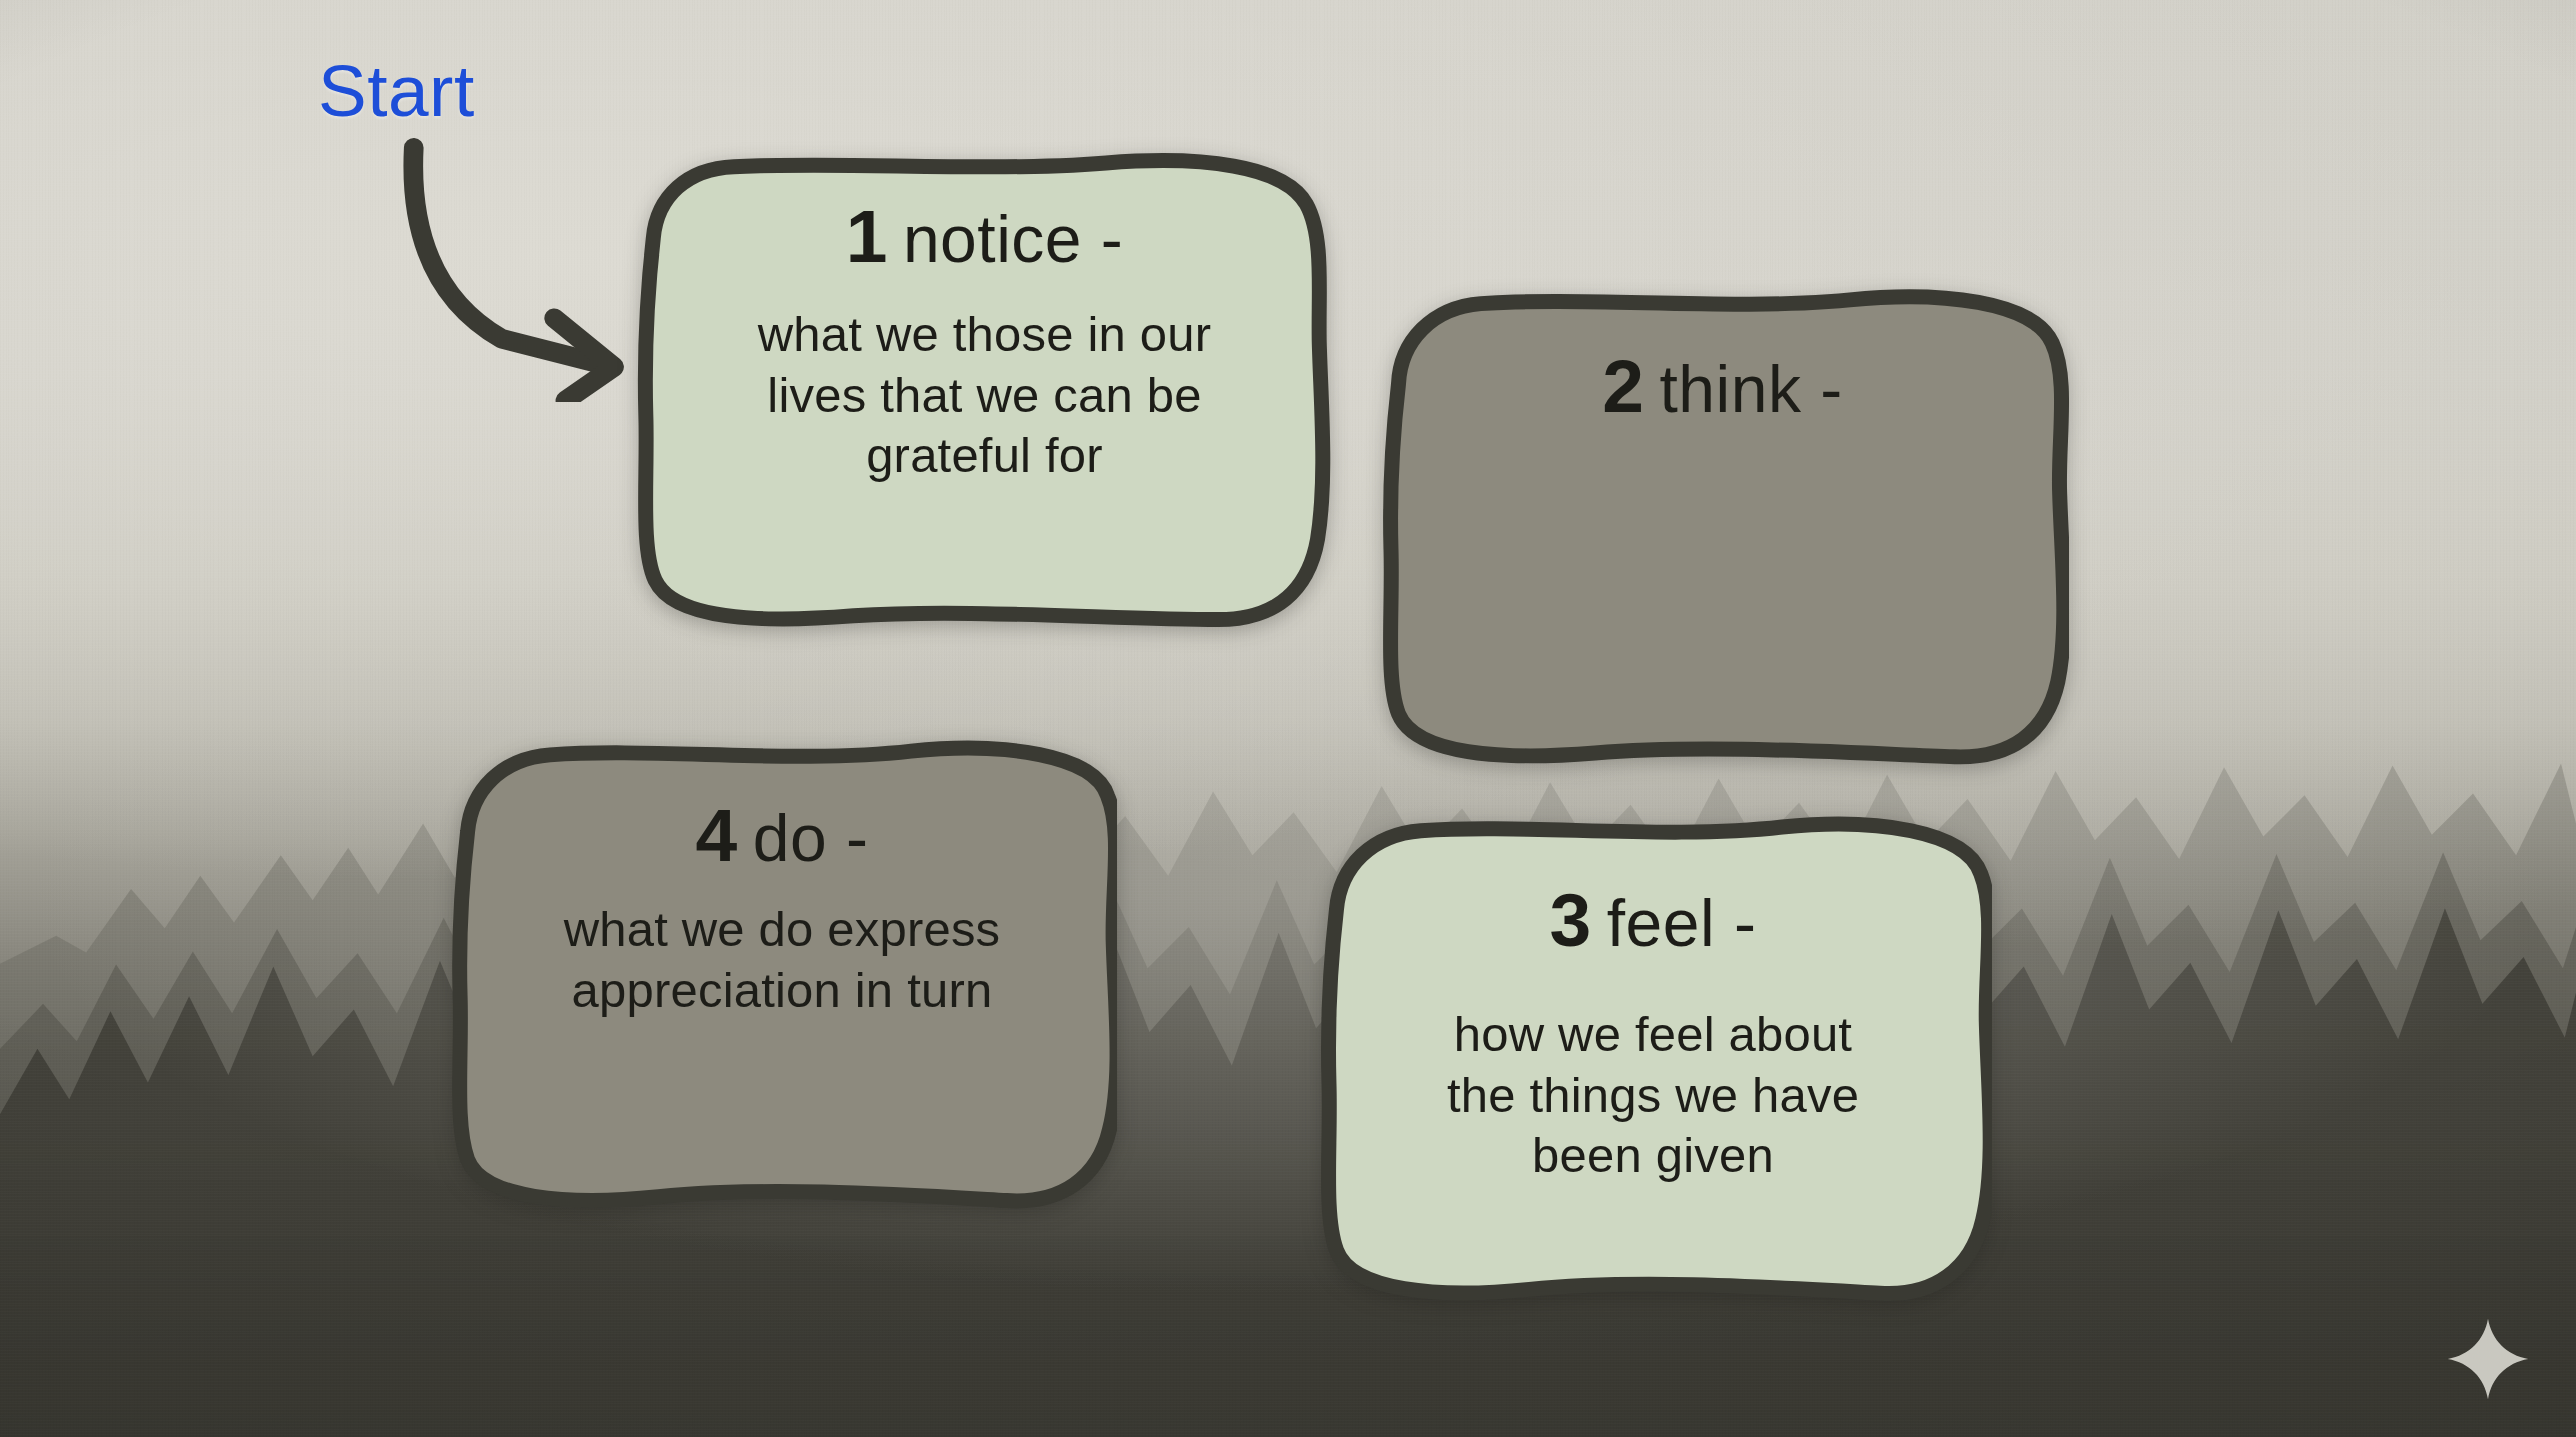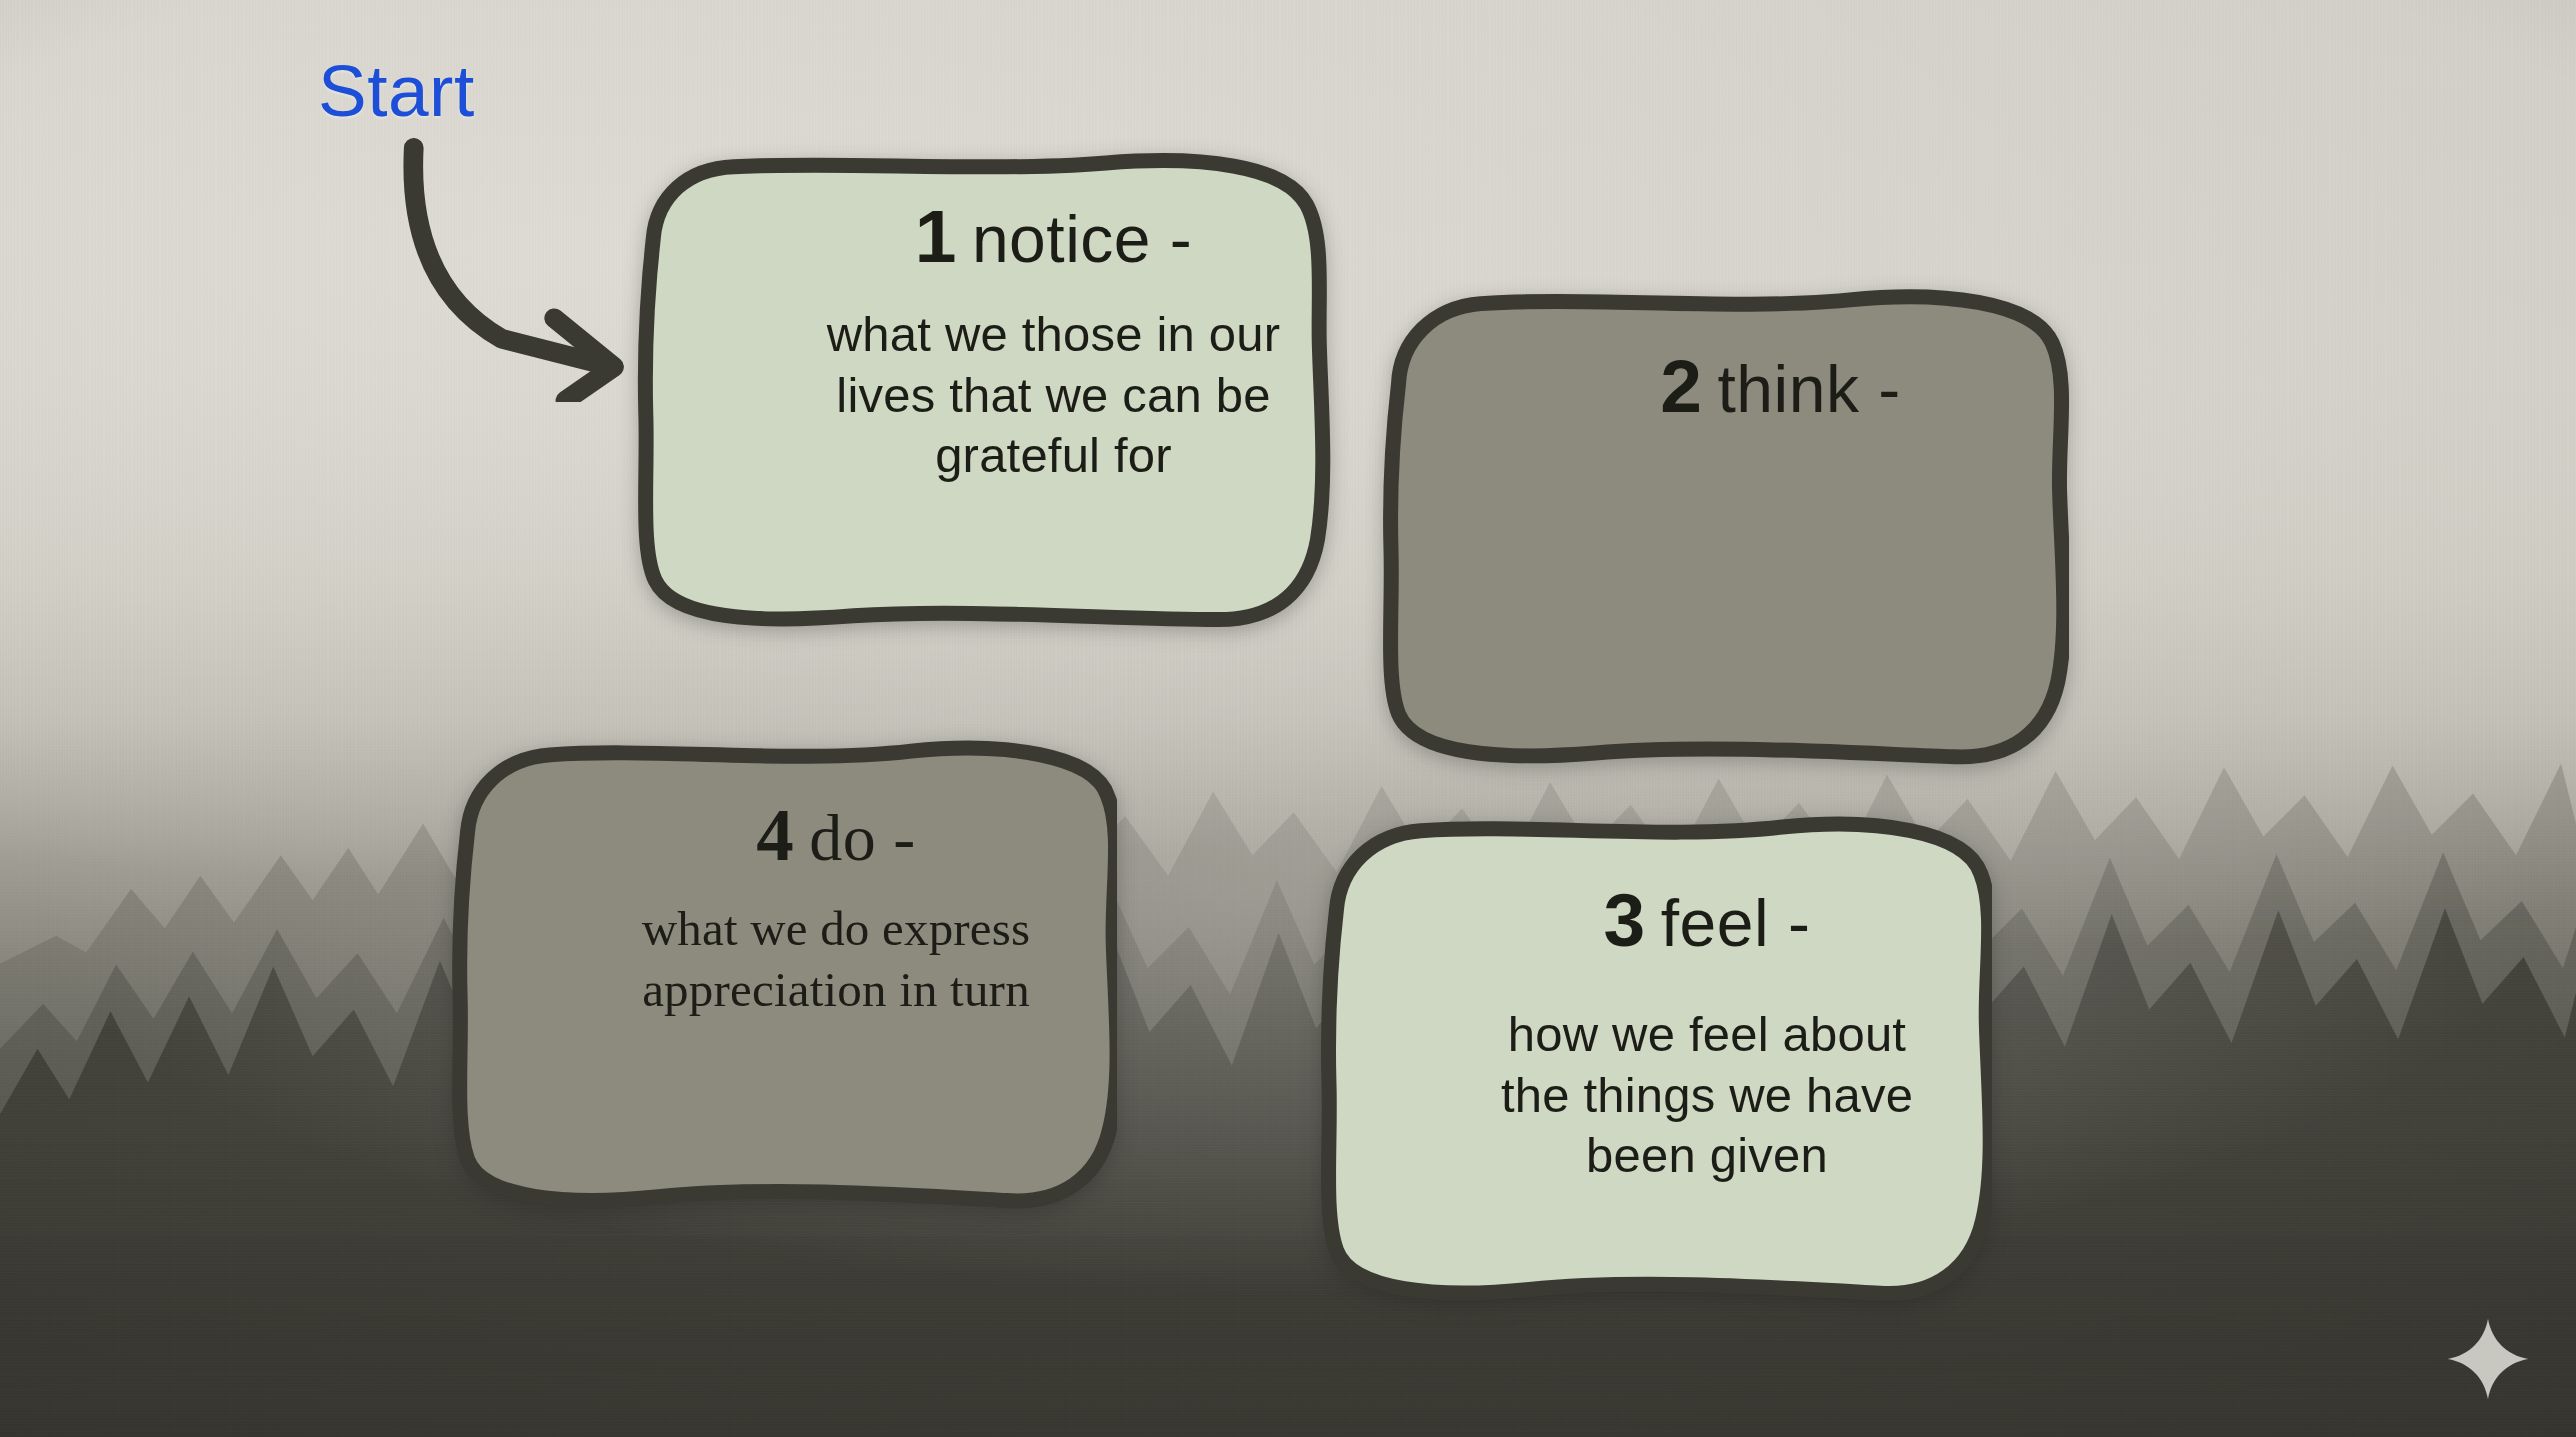--- a/index.html
+++ b/index.html
@@ -59,21 +59,21 @@
   }
 
   
   #start-arrow{position:absolute;left:337px;top:131px;width:337px;height:271px;}
 
   
   .note{
     position:absolute;
     box-sizing:border-box;
     display:flex;flex-direction:column;
-    justify-content:flex-start;
+    align-items:center;justify-content:flex-start;
     text-align:center;
     color:#1d1d18;
     filter:drop-shadow(0 5.6px 9.4px rgba(30,30,24,.28));
   }
   .note .shape{position:absolute;inset:0;}
   .note .shape svg{display:block;width:100%;height:100%;}
   .note .inner{position:relative;z-index:2;width:100%;}
 
   .note .title{
     font-size:66px;line-height:1.05;
@@ -100,21 +100,21 @@
 
   #note-2{left:1376px;top:283px;width:693px;height:500px;}
   #note-2 .inner{padding:64px 58px 0;}
   #note-2 .body{margin-top:26px;}
 
   #note-3{left:1314px;top:812px;width:678px;height:513px;}
   #note-3 .inner{padding:69px 54px 0;}
   #note-3 .body{margin-top:44px;}
 
   #note-4{left:447px;top:738px;width:670px;height:485px;}
-  #note-4 .inner{padding:58px 54px 0;font-family:Liberation Serif, serif;}
+  #note-4 .inner{padding:58px 54px 0;}
   #note-4 .body{margin-top:24px;}
 
   
   #sparkle-icon{position:absolute;left:2445px;top:1316px;width:86px;height:86px;}
 </style>
 </head>
 <body>
 
 <div id="stage">
 

